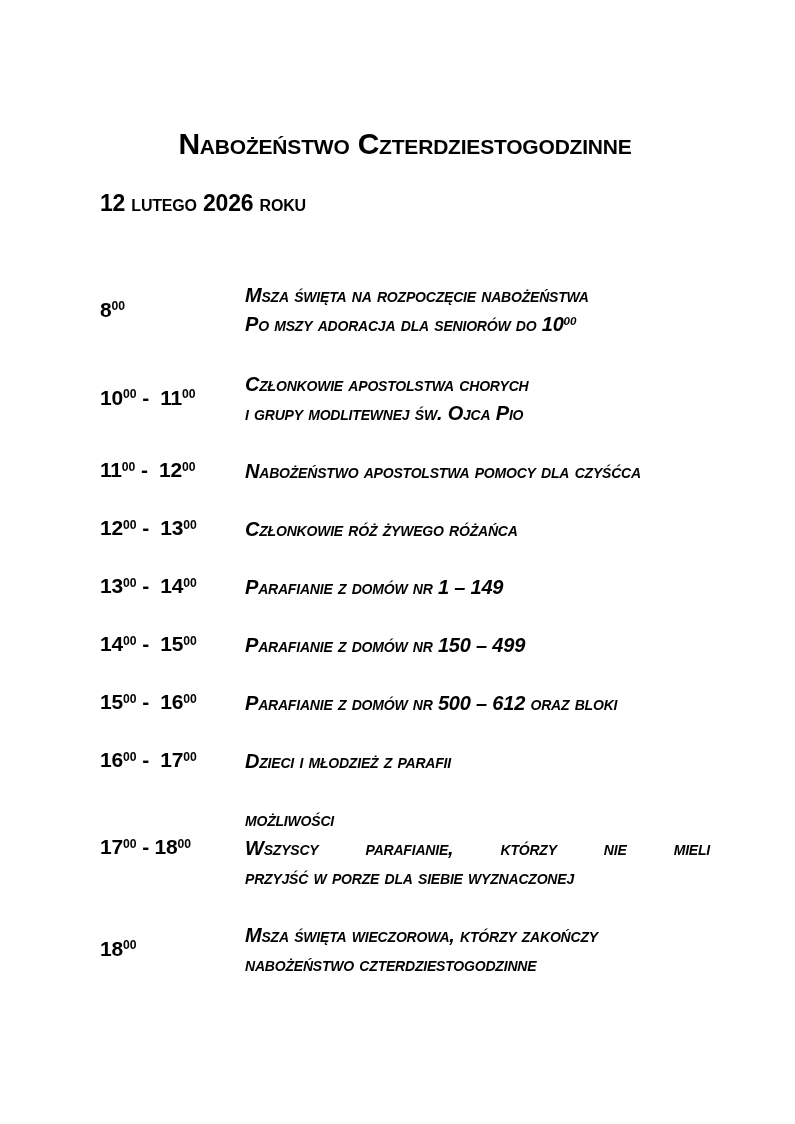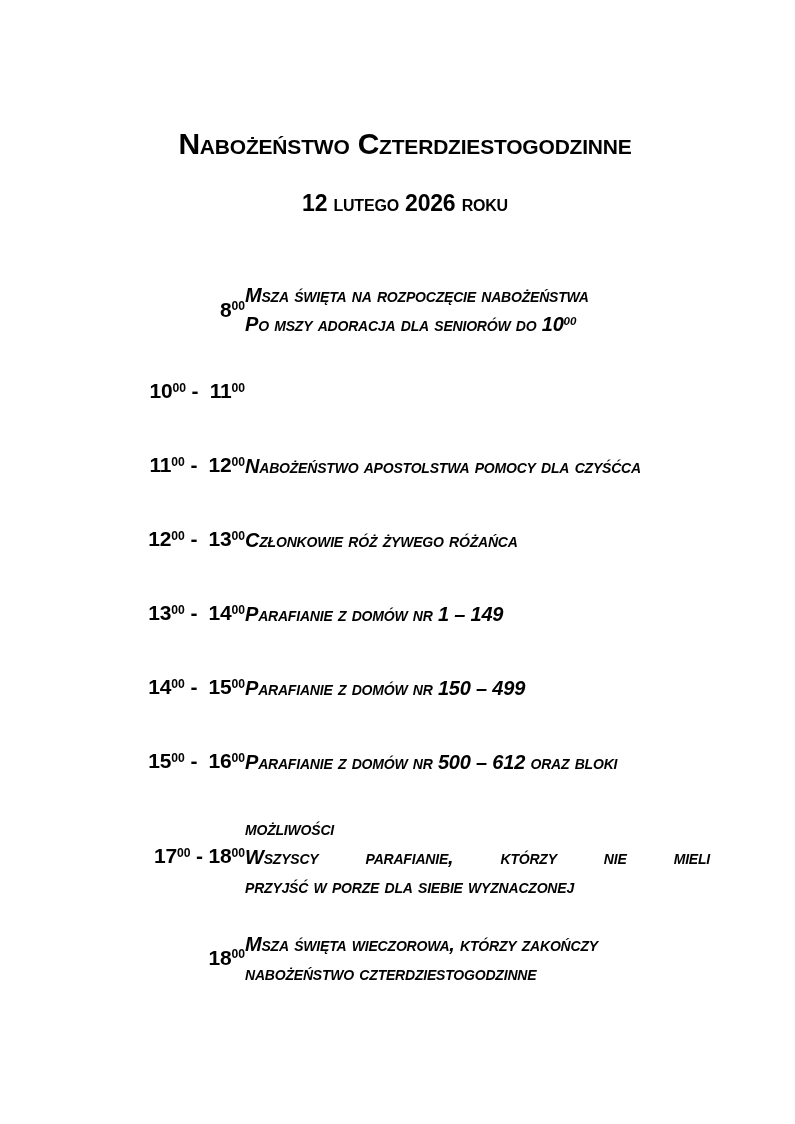--- a/index.html
+++ b/index.html
@@ -29,39 +29,38 @@
   .doc-title {
     font-size: 30px;
     line-height: 36px;
     text-align: center;
     margin: 0 0 28px 0;
   }
 
   .doc-date {
     font-size: 23px;
     line-height: 27px;
-    text-align: center;
+    text-align: left;
     margin: 0 0 64px 0;
   }
 
   .schedule { width: 100%; }
 
   .row {
     display: flex;
     align-items: center;
     margin-bottom: 29px;
   }
 
   .time {
     flex: 0 0 145px;
     font-size: 21px;
-    line-height: 42px;
+    line-height: 22px;
     white-space: pre;
     font-variant: normal; 
-    text-align: right;
   }
 
   .desc {
     flex: 1 1 auto;
     min-width: 0;
     font-size: 20px;
     font-style: italic;
   }
 
   .line {
@@ -95,20 +94,24 @@
     <div class="row">
       <div class="time"><span>8</span><sup class="sup">00</sup></div>
       <div class="desc">
         <div class="line"><span>Msza święta na rozpoczęcie nabożeństwa</span></div>
         <div class="line"><span>Po mszy adoracja dla seniorów do 10</span><sup class="sup">00</sup></div>
       </div>
     </div>
 
     <div class="row">
       <div class="time"><span>10</span><sup class="sup">00</sup><span> -  </span><span>11</span><sup class="sup">00</sup></div>
+      <div class="desc">
+        <div class="line"><span>Członkowie apostolstwa chorych</span></div>
+        <div class="line"><span>i grupy modlitewnej św. Ojca Pio</span></div>
+      </div>
     </div>
 
     <div class="row">
       <div class="time"><span>11</span><sup class="sup">00</sup><span> -  </span><span>12</span><sup class="sup">00</sup></div>
       <div class="desc">
         <div class="line"><span>Nabożeństwo apostolstwa pomocy dla czyśćca</span></div>
       </div>
     </div>
 
     <div class="row">
@@ -132,20 +135,26 @@
       </div>
     </div>
 
     <div class="row">
       <div class="time"><span>15</span><sup class="sup">00</sup><span> -  </span><span>16</span><sup class="sup">00</sup></div>
       <div class="desc">
         <div class="line"><span>Parafianie z domów nr 500 – 612 oraz bloki</span></div>
       </div>
     </div>
 
+    <div class="row">
+      <div class="time"><span>16</span><sup class="sup">00</sup><span> -  </span><span>17</span><sup class="sup">00</sup></div>
+      <div class="desc">
+        <div class="line"><span>Dzieci i młodzież z parafii</span></div>
+      </div>
+    </div>
 
     <div class="row">
       <div class="time"><span>17</span><sup class="sup">00</sup><span> - </span><span>18</span><sup class="sup">00</sup></div>
       <div class="desc">
         <div class="line"><span>możliwości</span></div>
         <div class="line justified"><span>Wszyscy parafianie, którzy nie mieli</span></div>
         <div class="line"><span>przyjść w porze dla siebie wyznaczonej</span></div>
       </div>
     </div>
 

